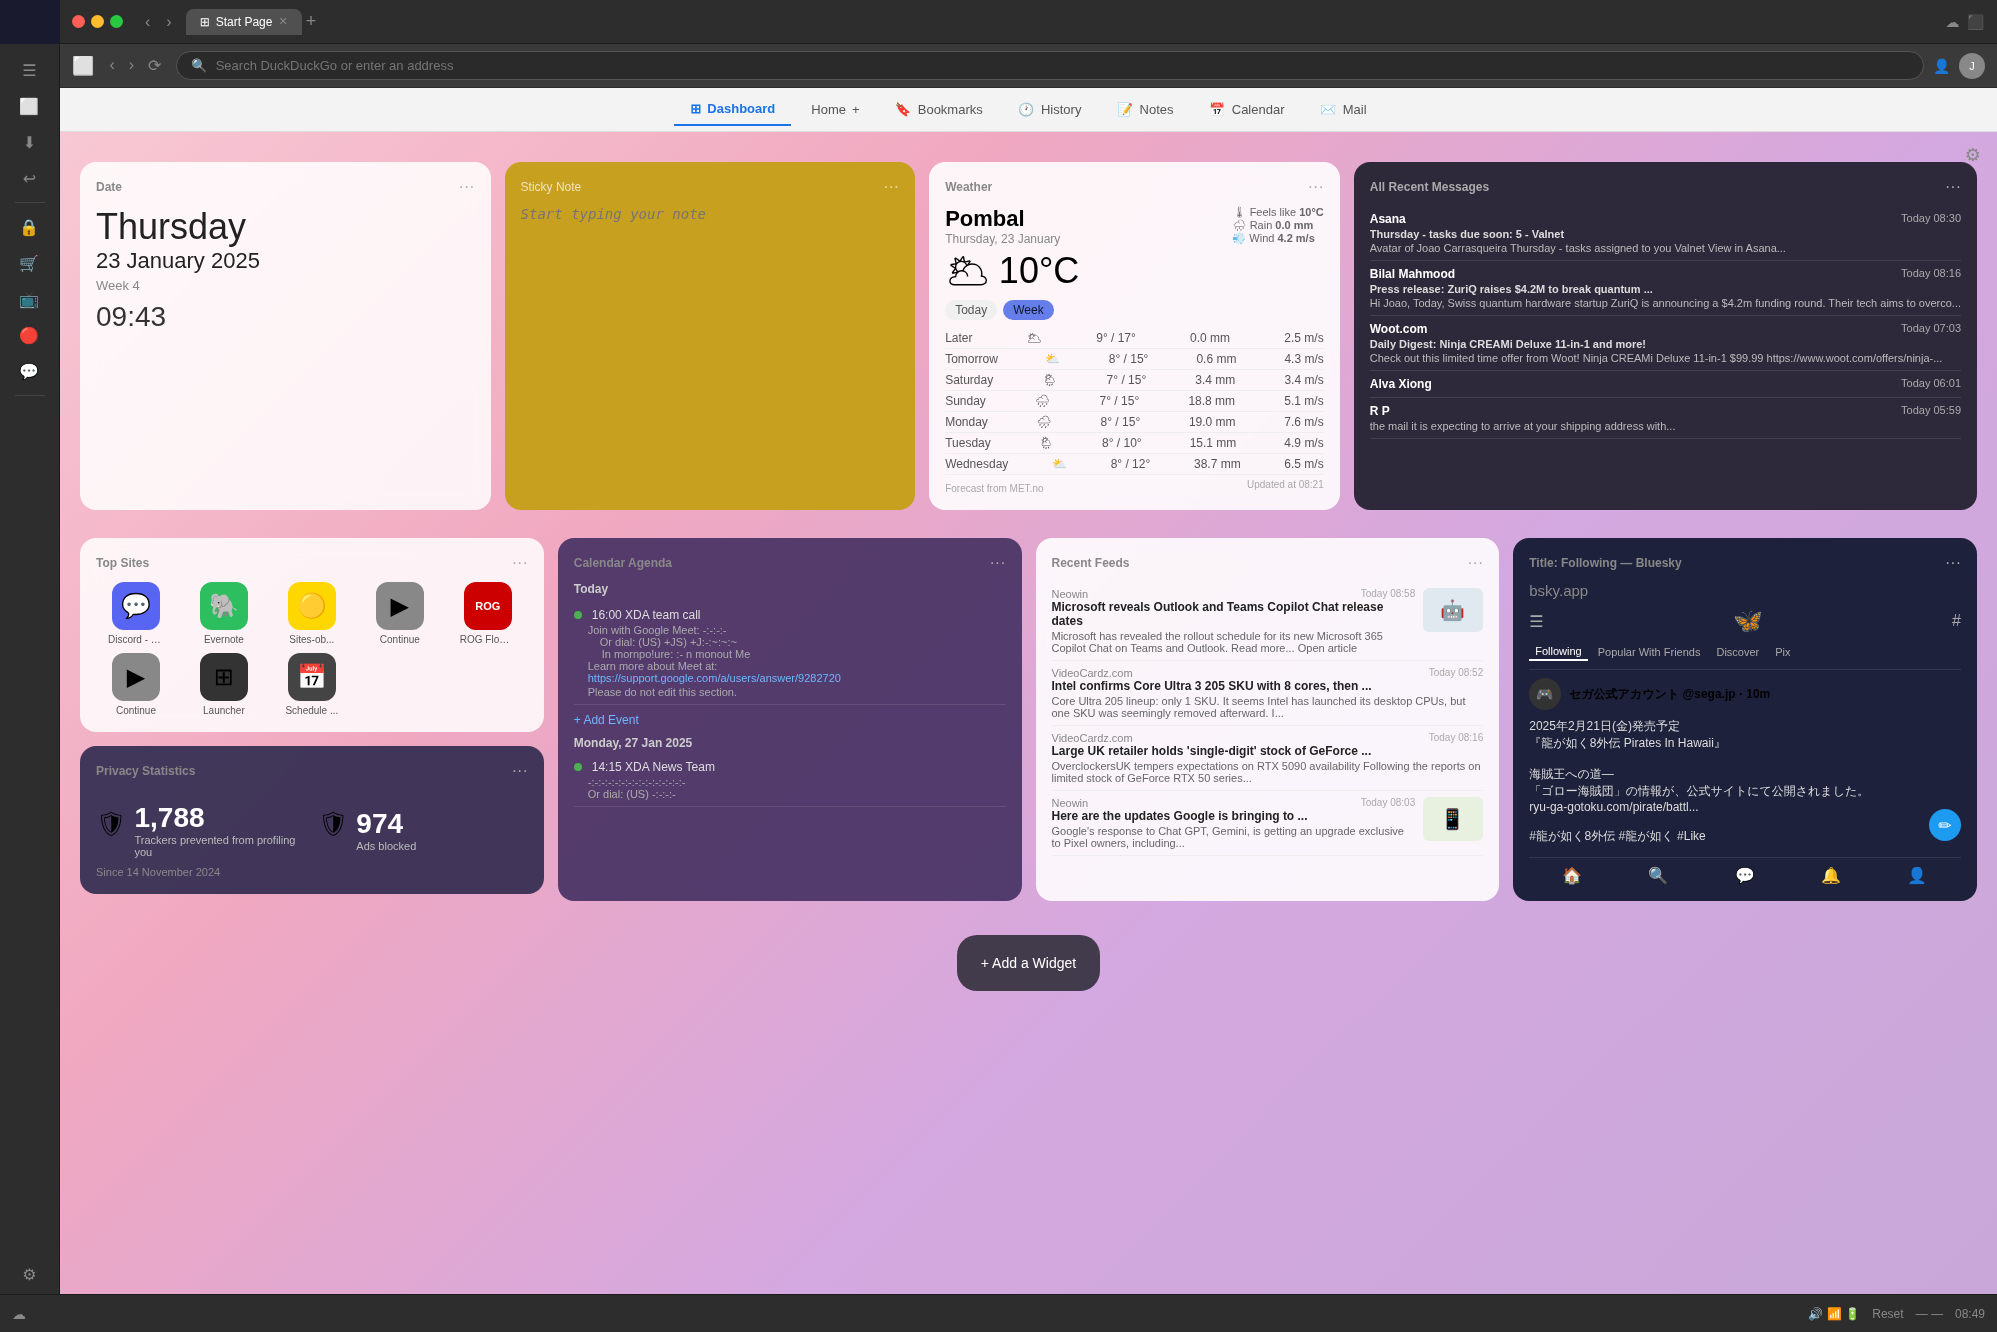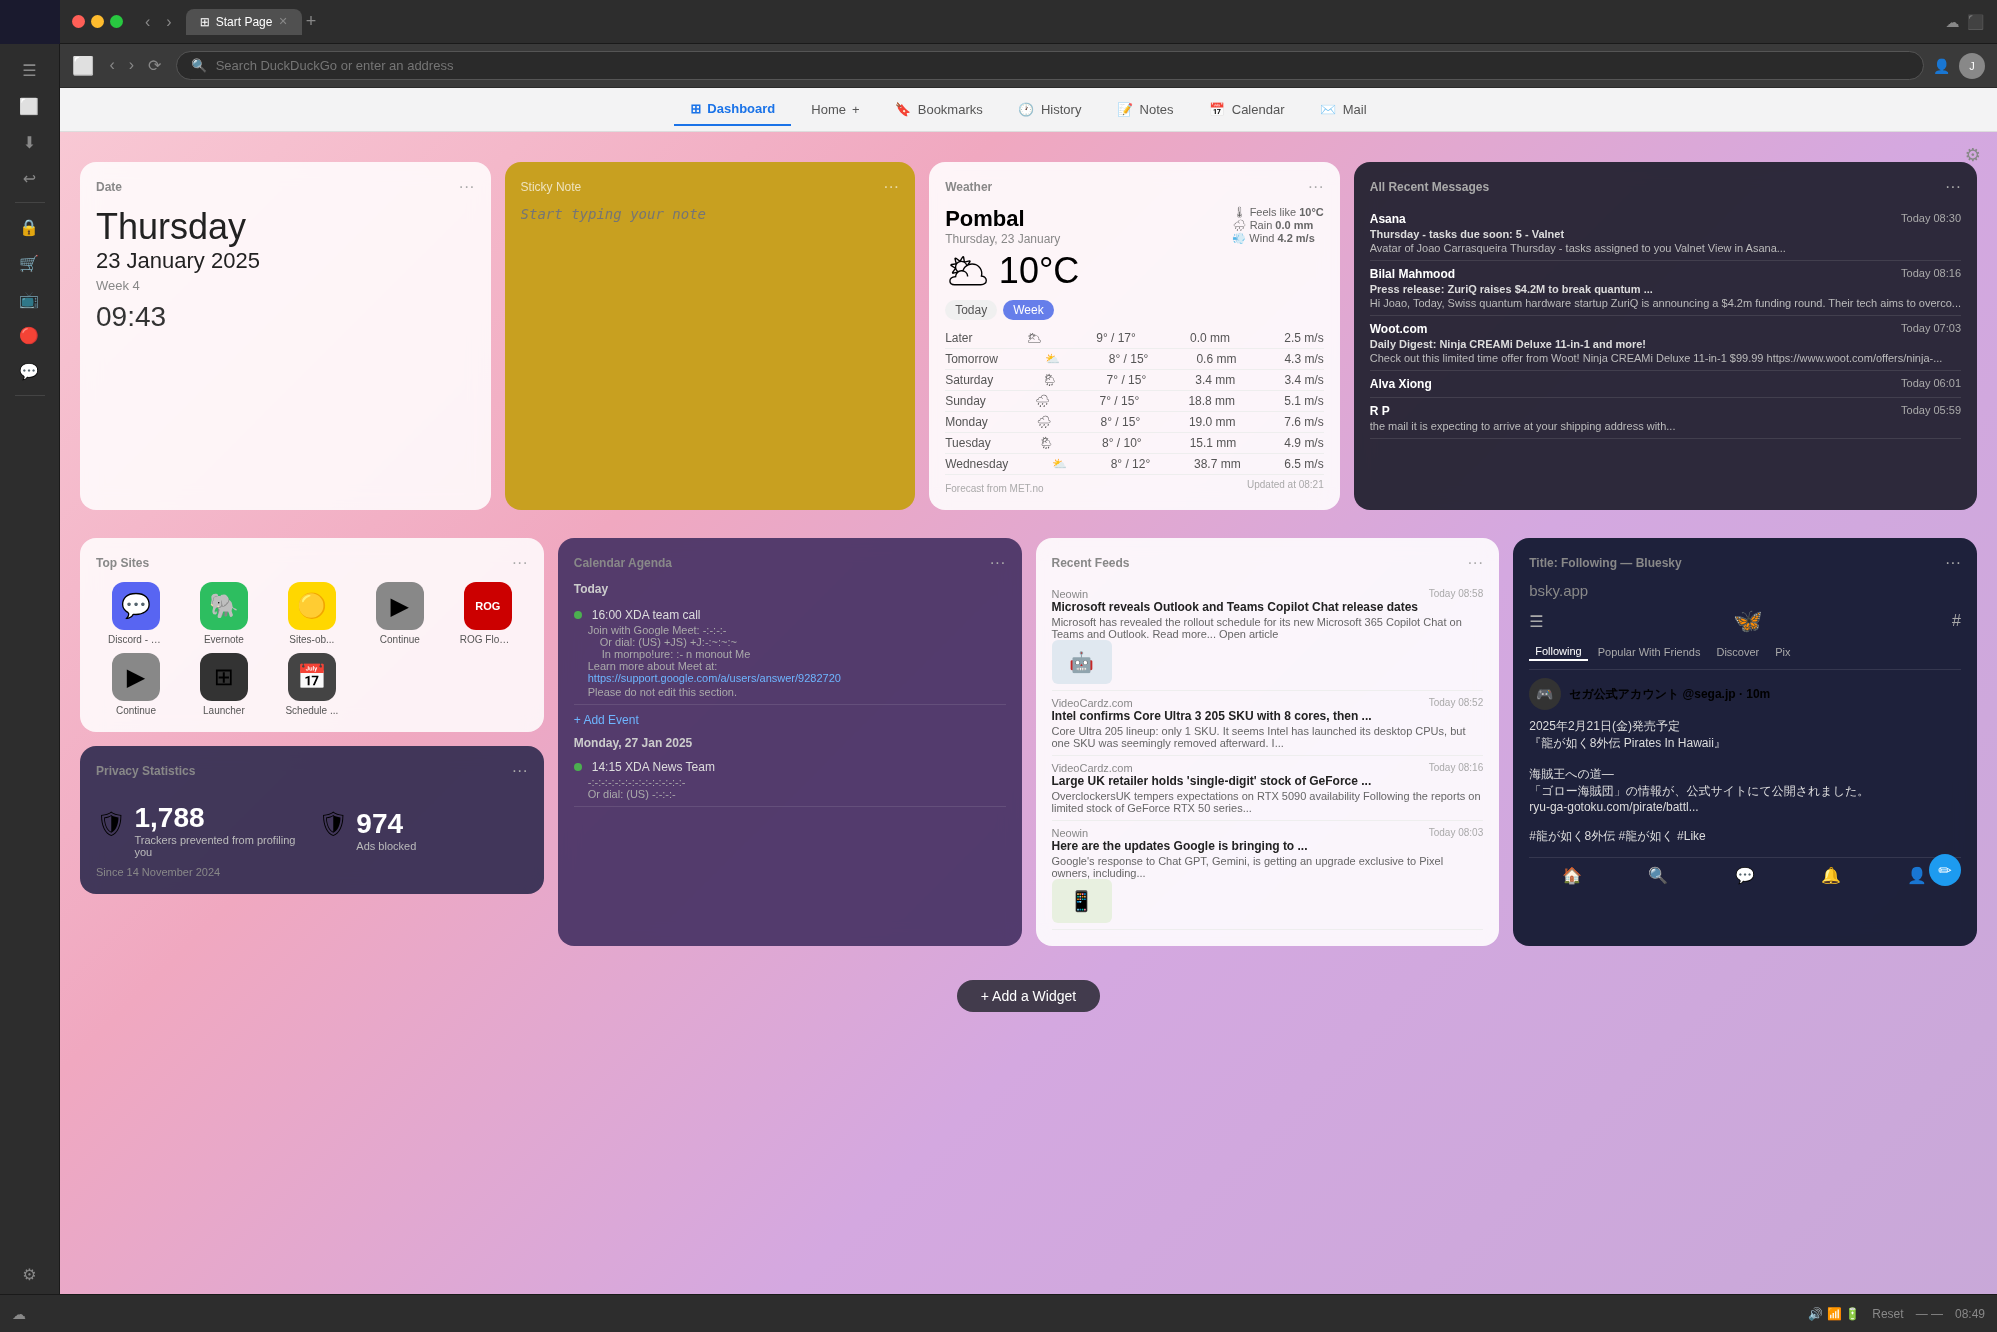--- a/index.html
+++ b/index.html
@@ -179,21 +179,21 @@
     .sticky-widget { background: #c8a020; }
     .sticky-title { font-size: 12px; color: rgba(255,255,255,0.7); }
 
     
     .weather-city { font-size: 22px; font-weight: 600; }
     .weather-date-sub { font-size: 12px; color: #888; }
     .weather-temp-main { font-size: 36px; font-weight: 300; }
     .weather-row { display: flex; justify-content: space-between; font-size: 12px; padding: 3px 0; border-bottom: 1px solid #eee; color: #555; }
     .weather-tabs { display: flex; gap: 6px; margin: 8px 0; }
     .weather-tab { padding: 3px 10px; border-radius: 12px; font-size: 12px; background: #f0f0f0; color: #555; cursor: pointer; border: none; }
-    .weather-tab.active { background: #667eea; color: #ffffff; }
+    .weather-tab.active { background: #667eea; color: #0f172a; }
     .privacy-stat { display: flex; align-items: center; gap: 8px; }
     .privacy-num { font-size: 28px; font-weight: 700; color: #fff; margin-top: 12px; }
     .privacy-label { font-size: 11px; color: #bbb; }
     .privacy-since { font-size: 11px; color: #888; margin-top: 8px; }
     .shield-icon { font-size: 24px; }
 
     
     .message-item { border-bottom: 1px solid rgba(255,255,255,0.1); padding: 6px 0; }
     .message-sender { font-size: 12px; font-weight: 600; }
     .message-time { font-size: 11px; color: #aaa; }
@@ -205,21 +205,21 @@
     .site-item { display: flex; flex-direction: column; align-items: center; gap: 4px; cursor: pointer; }
     .site-icon { width: 48px; height: 48px; border-radius: 12px; display: flex; align-items: center; justify-content: center; font-size: 24px; }
     .site-label { font-size: 10px; color: #555; text-align: center; max-width: 56px; overflow: hidden; text-overflow: ellipsis; white-space: nowrap; }
 
     
     .calendar-item { border-bottom: 1px solid rgba(255,255,255,0.1); padding: 6px 0; font-size: 12px; }
     .calendar-dot { width: 8px; height: 8px; border-radius: 50%; background: #4CAF50; display: inline-block; margin-right: 6px; }
     .add-event-btn { font-size: 12px; color: #6eb5ff; cursor: pointer; background: none; border: none; margin-top: 8px; }
 
     
-    .feed-item { border-bottom: 1px solid #eee; padding: 6px 0; display: flex; gap: 0; flex-direction: column; }
+    .feed-item { border-bottom: 1px solid #eee; padding: 6px 0; display: flex; gap: 8px; }
     .feed-content { flex: 1; }
     .feed-source { font-size: 11px; color: #888; }
     .feed-title { font-size: 12px; font-weight: 600; color: #222; }
     .feed-preview { font-size: 11px; color: #666; margin-top: 2px; }
     .feed-time { font-size: 10px; color: #aaa; }
     .feed-thumb { width: 60px; height: 44px; background: #ddd; border-radius: 6px; flex-shrink: 0; display: flex; align-items: center; justify-content: center; font-size: 20px; overflow: hidden; }
 
     
     .bluesky-header { display: flex; justify-content: space-between; align-items: center; margin-bottom: 8px; }
     .bluesky-logo { color: #1d9bf0; font-size: 24px; }
@@ -286,21 +286,21 @@
     
     .add-widget-btn {
       display: flex;
       align-items: center;
       justify-content: center;
       margin: 20px auto 0;
       background: rgba(40,40,50,0.85);
       color: #fff;
       border: none;
       border-radius: 20px;
-      padding: 8px 24px;
+      padding: 20px 24px;
       font-size: 14px;
       cursor: pointer;
       gap: 8px;
     }
 
     
     .app-wrapper {
       margin-left: 60px;
     }
 

